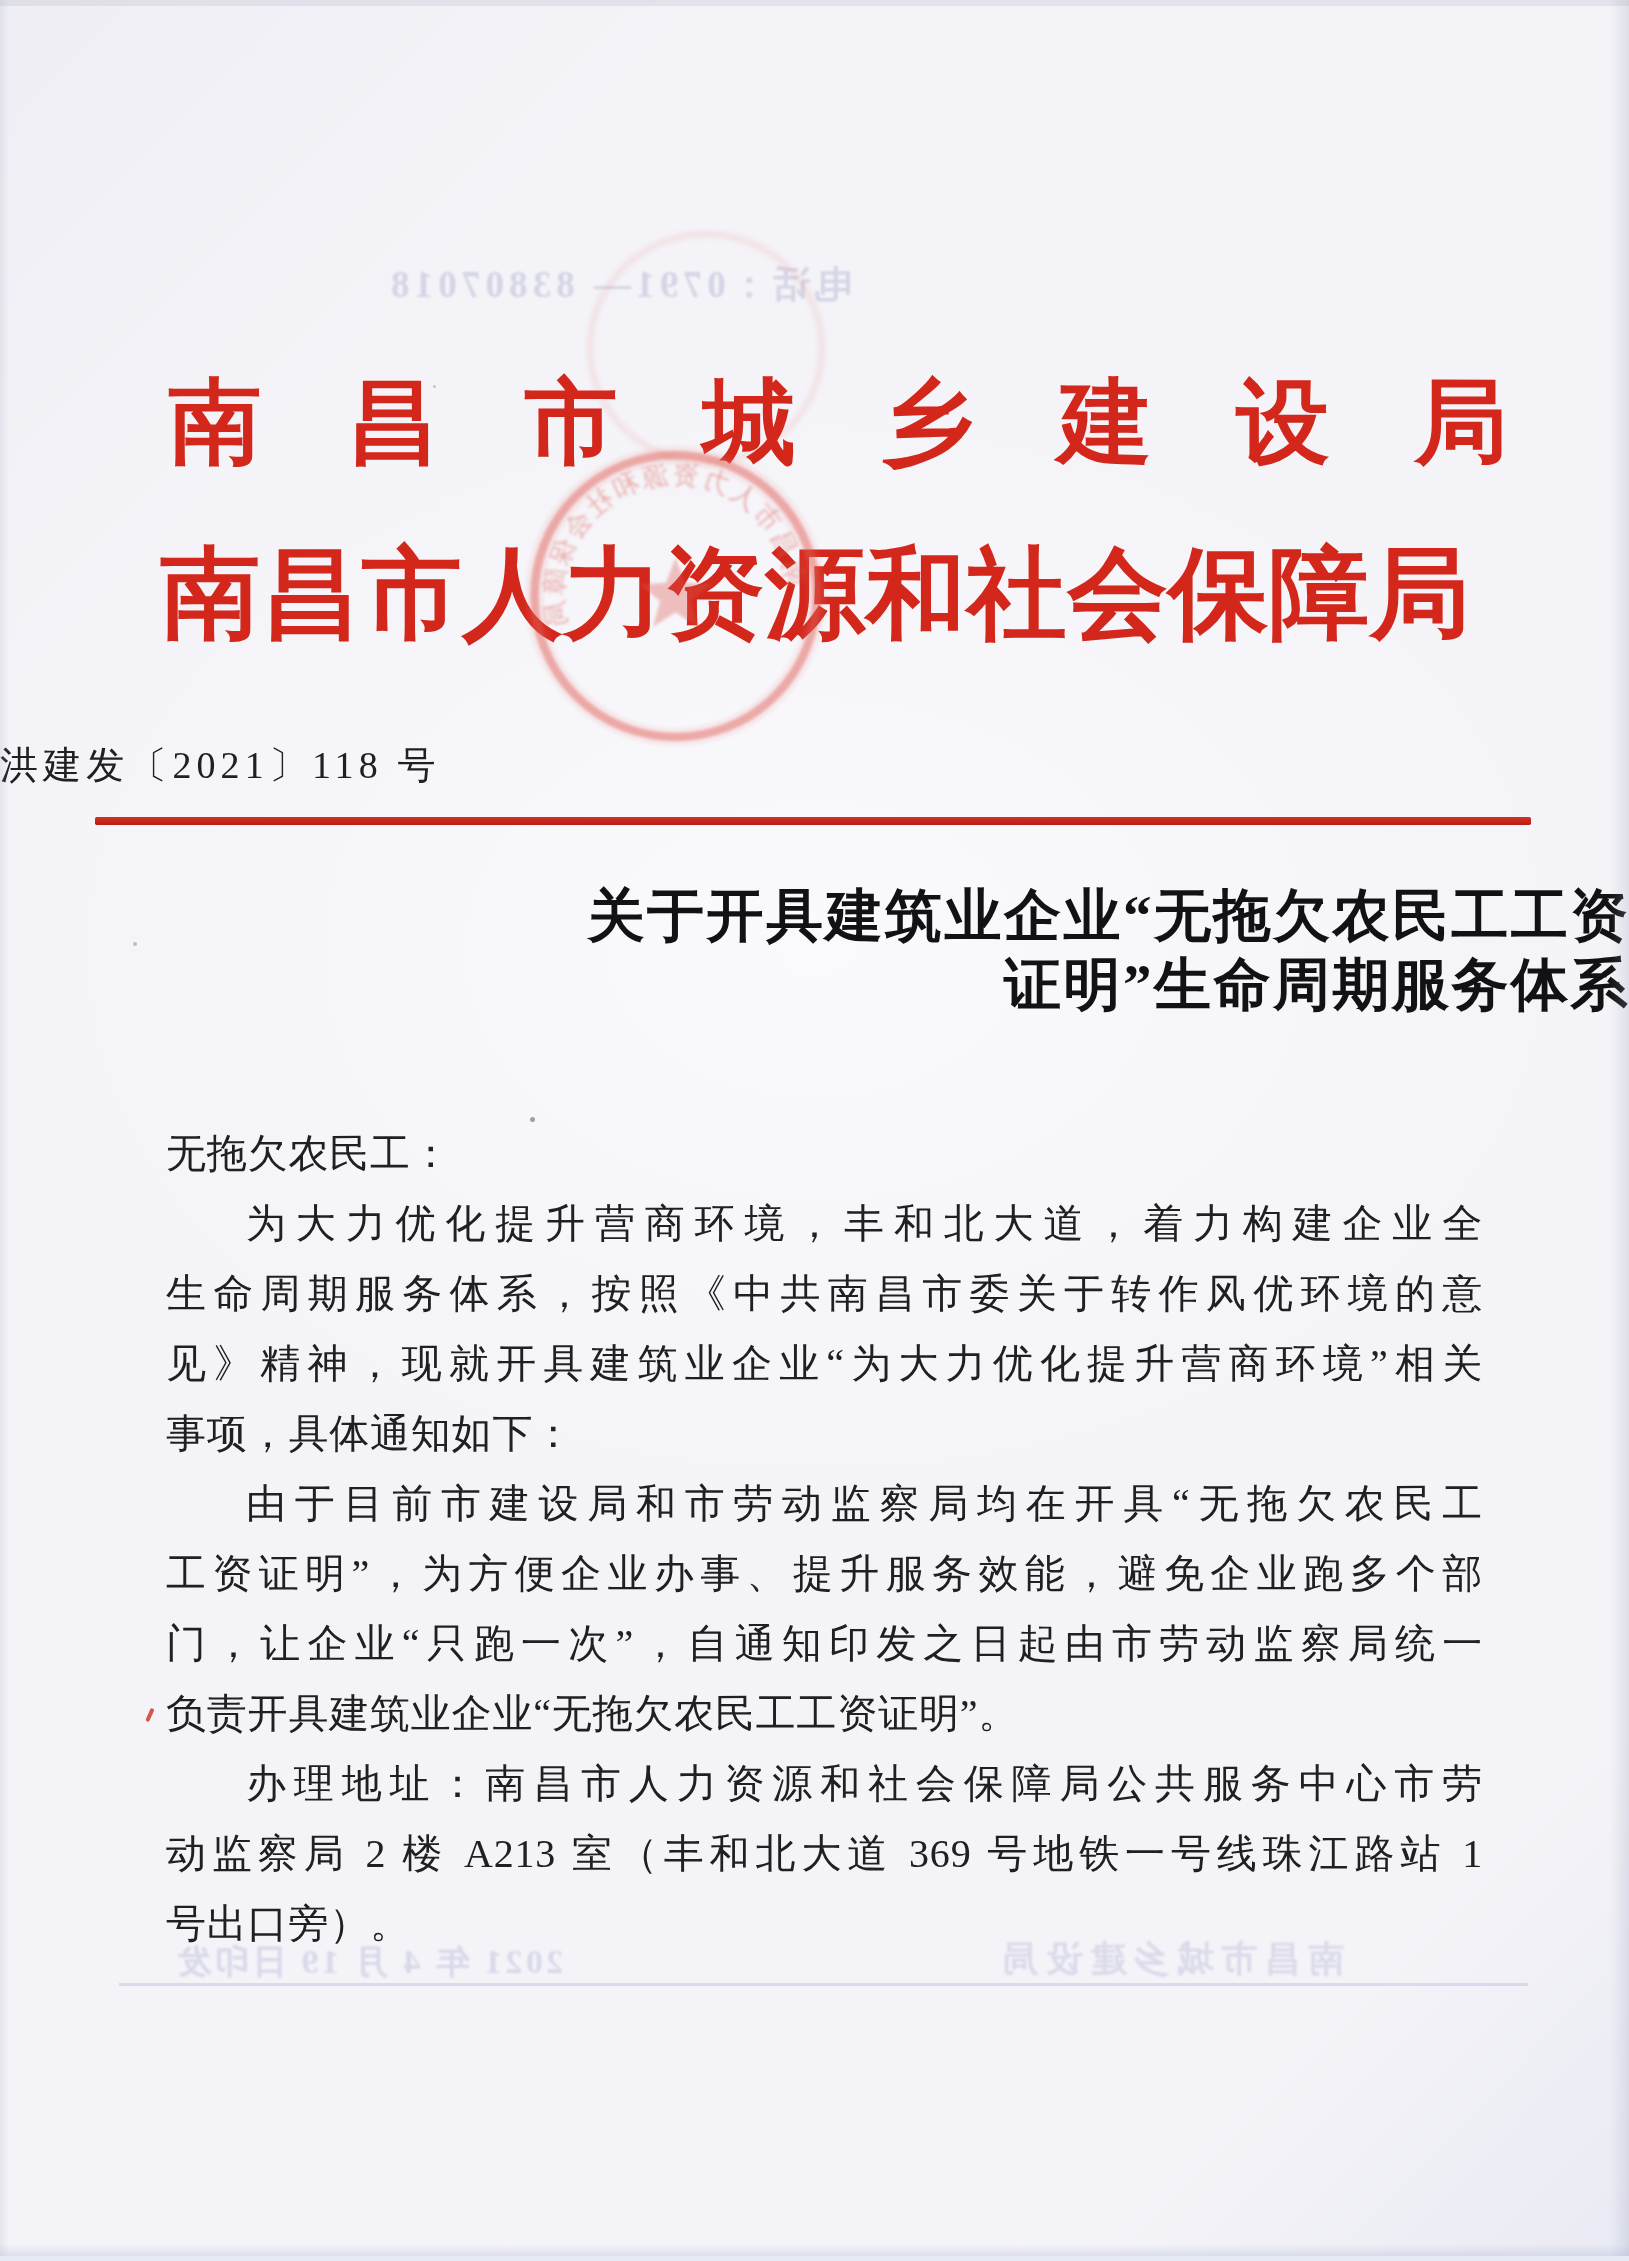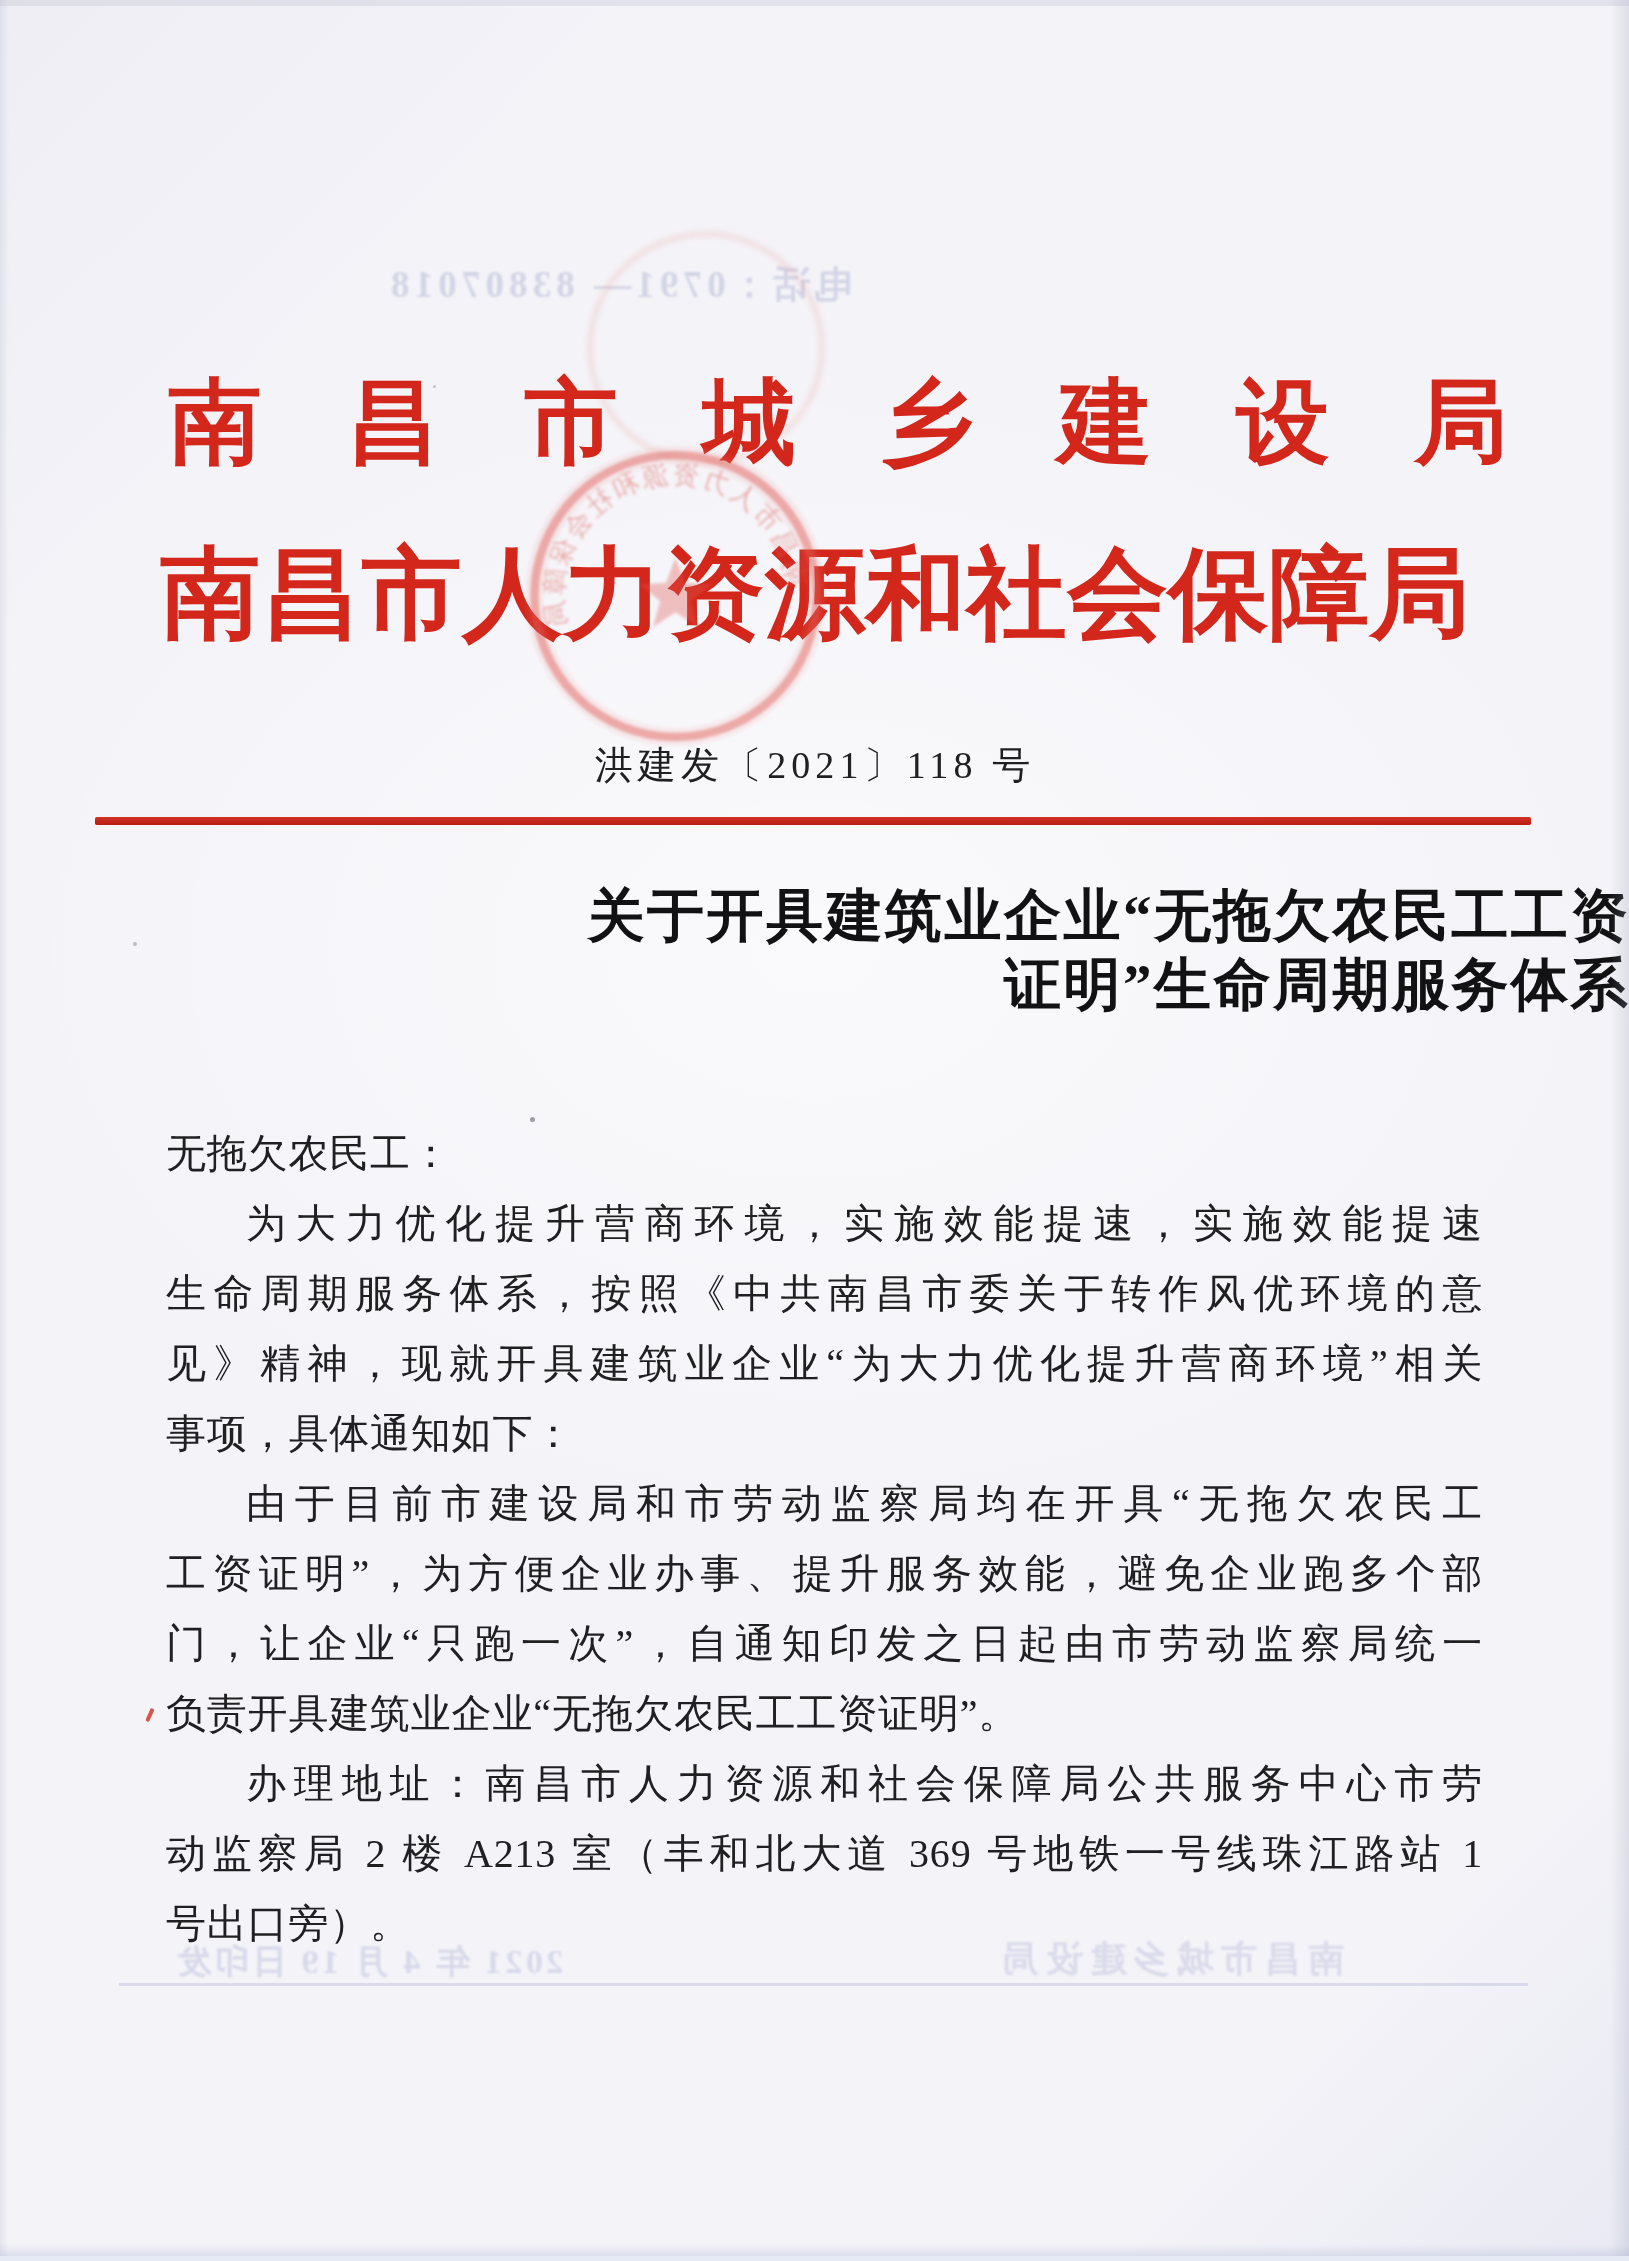--- a/index.html
+++ b/index.html
@@ -41,21 +41,21 @@
   .agency{
     position:absolute;left:0;width:100%;
     text-align:center;
     color:#d3271c;
     font-weight:900;
   }
   .agency.l1{top:360px;font-size:93px;letter-spacing:85px;text-indent:85px;padding-left:23px;}
   .agency.l2{top:528px;font-size:100px;letter-spacing:0.8px;text-indent:0.8px;font-family:Liberation Mono, monospace;}
   .docnum{
     position:absolute;top:740px;left:0;width:100%;
-    text-align:center;
+    text-align:left;
     font-size:38px;letter-spacing:5.1px;
     color:#202022;
   }
   .redrule{
     position:absolute;top:817px;left:95px;width:1436px;height:7.6px;
     background:linear-gradient(to bottom,#d23227,#b81c14);
     border-radius:1.7px;
   }
   
   .seal{
@@ -127,21 +127,21 @@
   <div class="docnum">洪建发〔2021〕118 号</div>
   <div class="redrule"></div>
 
   <div class="title">
     <div>关于开具建筑业企业“无拖欠农民工工资</div>
     <div>证明”生命周期服务体系</div>
   </div>
 
   <div class="body">
     <div class="bl">无拖欠农民工：</div>
-    <div class="bl fill ind">为大力优化提升营商环境，实施效能提速，实施效能提速</div>
+    <div class="bl fill ind">为大力优化提升营商环境，丰和北大道，着力构建企业全</div>
     <div class="bl fill">生命周期服务体系，按照《中共南昌市委关于转作风优环境的意</div>
     <div class="bl fill">见》精神，现就开具建筑业企业“为大力优化提升营商环境”相关</div>
     <div class="bl">事项，具体通知如下：</div>
     <div class="bl fill ind">由于目前市建设局和市劳动监察局均在开具“无拖欠农民工</div>
     <div class="bl fill">工资证明”，为方便企业办事、提升服务效能，避免企业跑多个部</div>
     <div class="bl fill">门，让企业“只跑一次”，自通知印发之日起由市劳动监察局统一</div>
     <div class="bl">负责开具建筑业企业“无拖欠农民工工资证明”。</div>
     <div class="bl fill ind">办理地址：南昌市人力资源和社会保障局公共服务中心市劳</div>
     <div class="bl fill">动监察局 2 楼 A213 室（丰和北大道 369 号地铁一号线珠江路站 1</div>
     <div class="bl">号出口旁）。</div>

